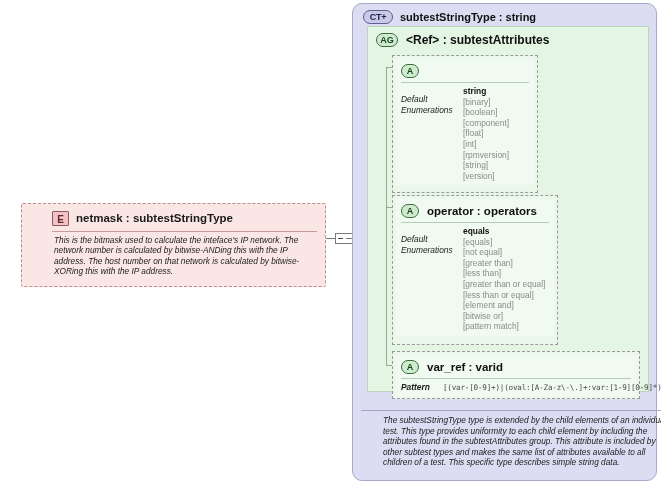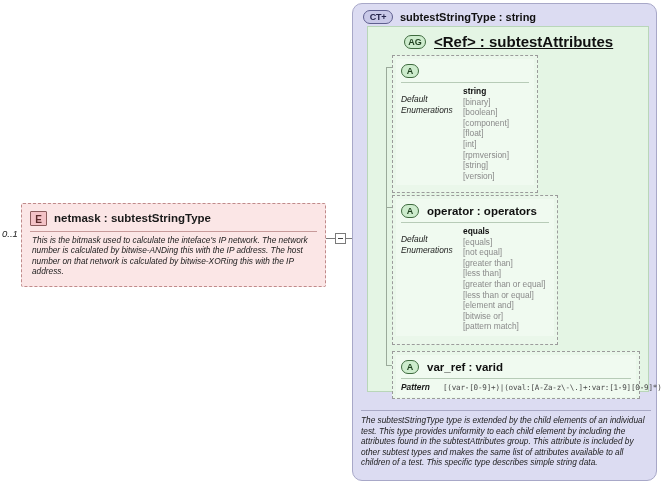--- a/index.html
+++ b/index.html
@@ -9,21 +9,21 @@
   }
   body {
     width: 661px;
     height: 484px;
     position: relative;
     font-family: "Liberation Sans", sans-serif;
     overflow: hidden;
   }
 
   
-  .abs { position: absolute; }
+  .abs { position: absolute; padding-left: 22px; }
 
   
   #netmask-box {
     left: 21px;
     top: 203px;
     width: 305px;
     height: 84px;
     border: 1px dashed #c08a8a;
     background: #fbe6e6;
     box-sizing: border-box;
@@ -169,41 +169,39 @@
     background: #b9b9cf;
     z-index: -1;
   }
   #ag-header {
     position: absolute;
     left: 8px;
     top: 6px;
     display: flex;
     align-items: center;
     gap: 8px;
-    margin-left: 28px;
   }
   .badge-ag {
     width: 22px;
     height: 14px;
     border: 1px solid #3f6b3f;
     background: #cdeccd;
     border-radius: 7px;
     font-size: 9px;
     font-weight: bold;
     color: #1c3d1c;
     line-height: 13px;
     text-align: center;
     box-sizing: border-box;
   }
   #ag-title {
-    font-size: 15px;
+    font-size: 12px;
     font-weight: bold;
     color: #101010;
     white-space: nowrap;
-    text-decoration: underline;
   }
 
   
   .tree-line { background: #9aaa9a; position: absolute; }
 
   
   .attr-box {
     position: absolute;
     border: 1px dashed #9b9b9b;
     background: #eaf7ea;

